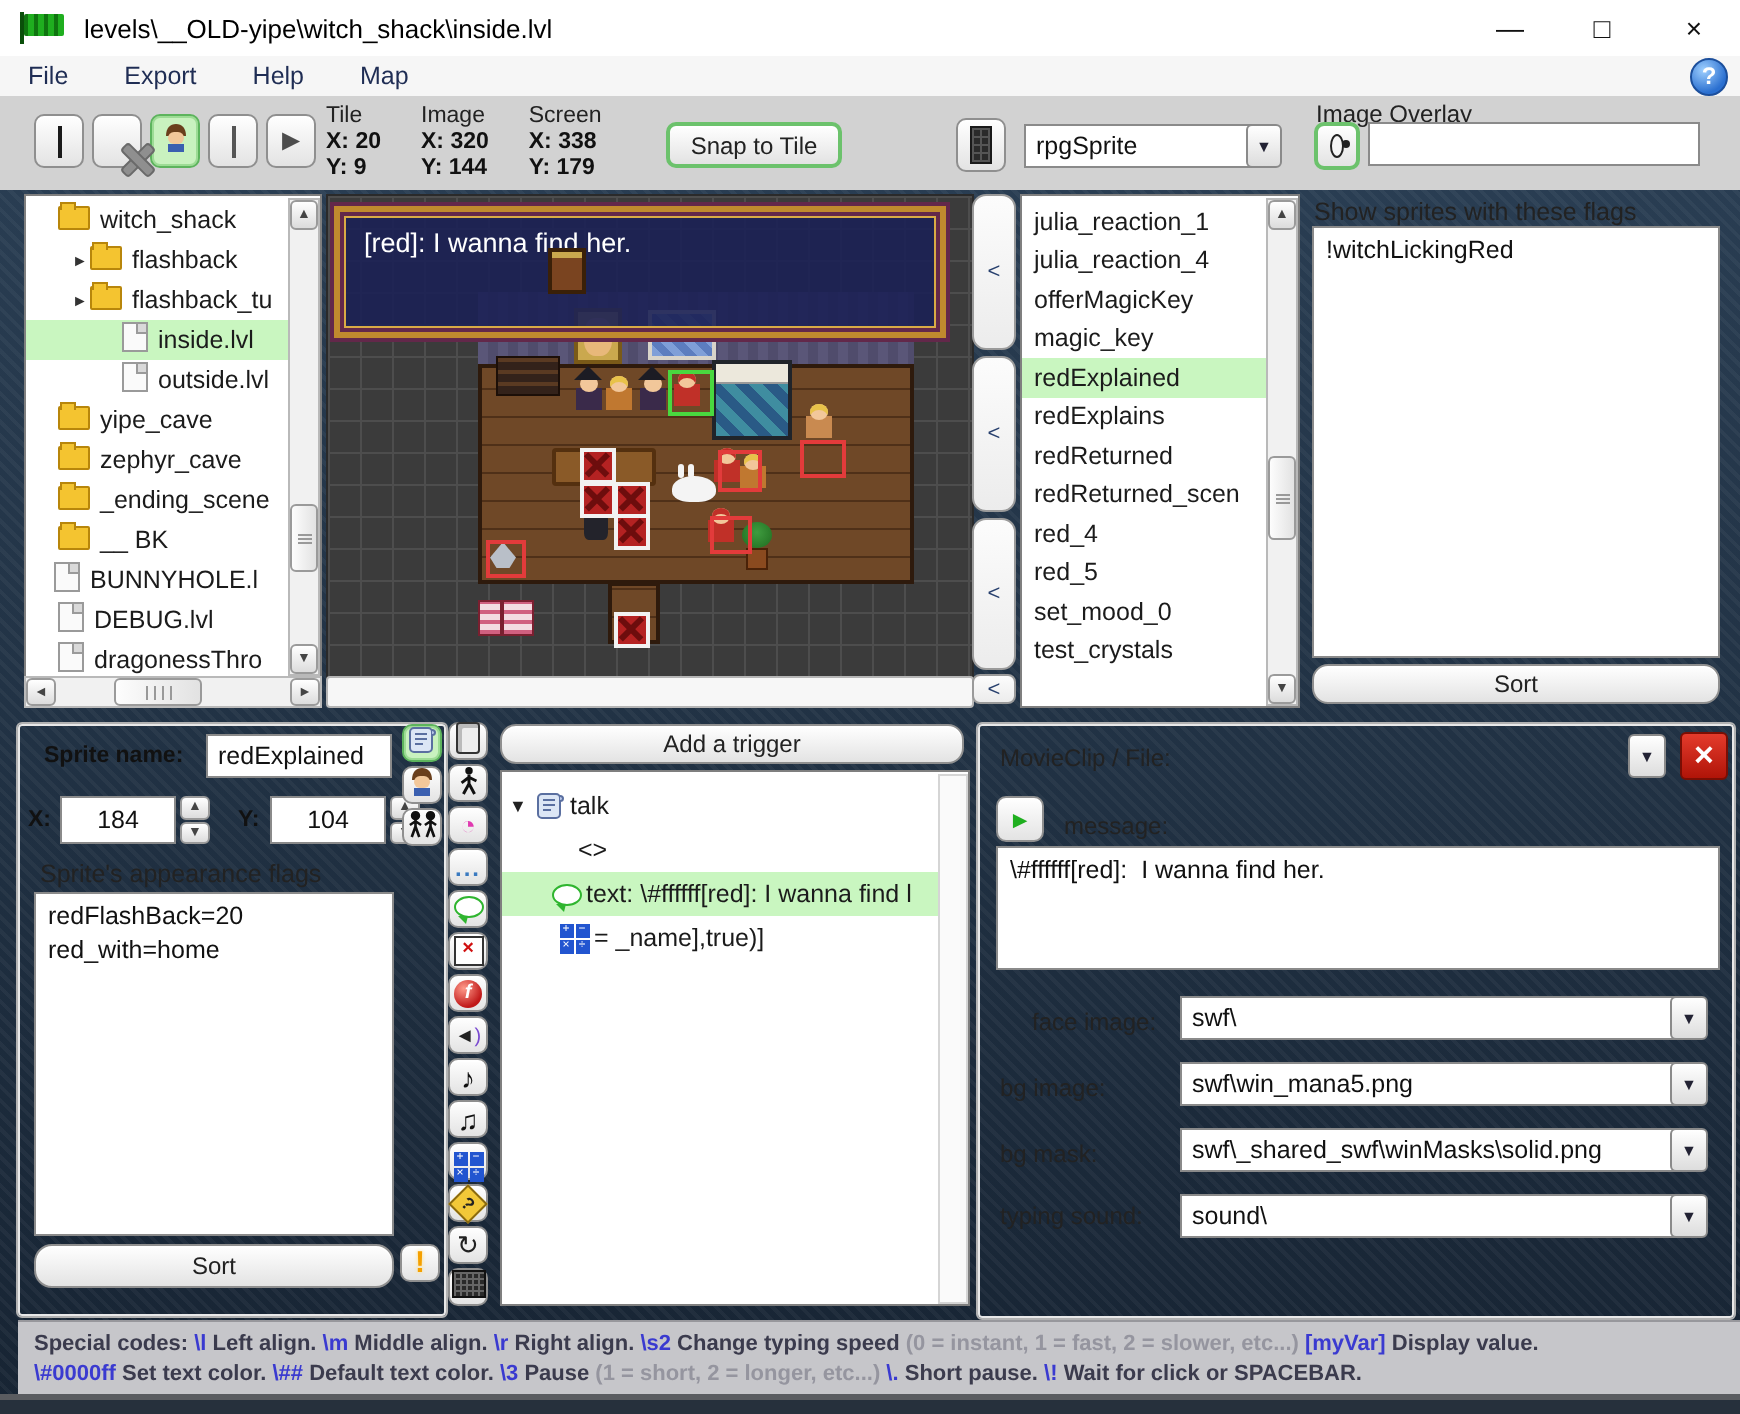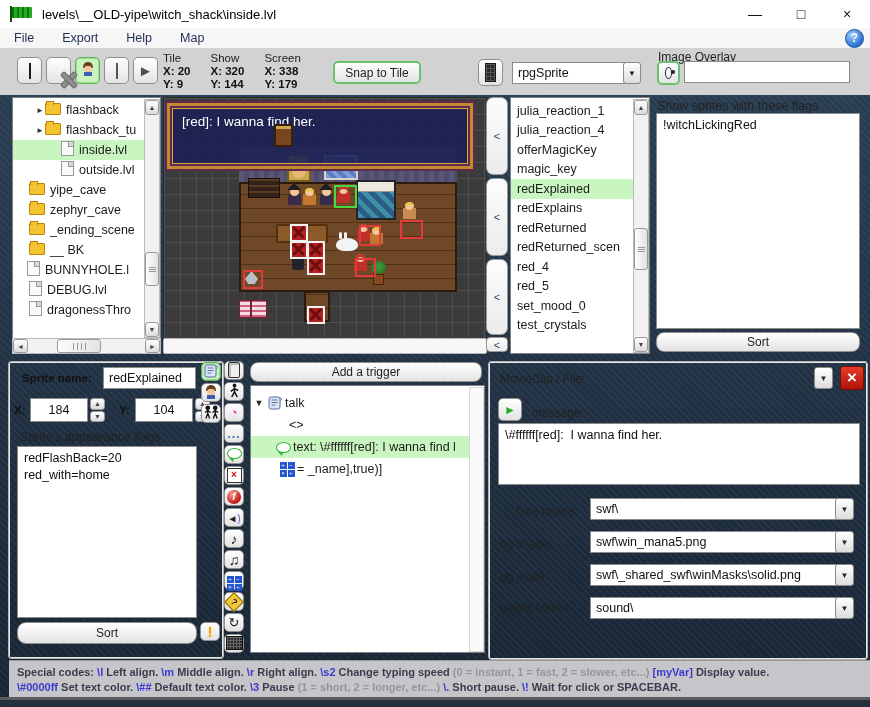--- a/index.html
+++ b/index.html
@@ -213,21 +213,21 @@
           <span><span class="ic-play">►</span></span>
         </button>
       </div>
     <div id="coords" class="abs" style="left:163px;top:4px;display:flex;gap:20px;">
         <div class="coordgrp">
           <span class="cl">Tile</span>
           <span class="cv">X: 20</span>
           <span class="cv">Y: 9</span>
         </div>
         <div class="coordgrp">
-          <span class="cl">Show</span>
+          <span class="cl">Image</span>
           <span class="cv">X: 320</span>
           <span class="cv">Y: 144</span>
         </div>
         <div class="coordgrp">
           <span class="cl">Screen</span>
           <span class="cv">X: 338</span>
           <span class="cv">Y: 179</span>
         </div>
       </div>
     <button class="abs btn focus" style="left:333px;top:13px;width:88px;height:23px;">Snap to Tile</button>
@@ -243,20 +243,25 @@
         <span class="ic-eye"></span>
       </button>
     <input class="abs txt" style="left: 684px; top: 13px; width: 166px; height: 22px;" value="">
   </div>
 
   <div class="abs wp-left"></div>
   <div class="abs wp-bottom"></div>
 
   <div class="abs listbox" style="left:12px;top:97px;width:147px;height:240px;">
     <div id="tree-items" style="padding-top:2px;">
+        <div class="row" style="height: 20px; padding-left: 6px;">
+          <span class="expander"></span>
+          <span style="margin-right: 5px;"><span class="fi-folder open"></span></span>
+          <span>witch_shack</span>
+        </div>
         <div class="row" style="height: 20px; padding-left: 22px;">
           <span class="expander">►</span>
           <span style="margin-right: 5px;"><span class="fi-folder"></span></span>
           <span>flashback</span>
         </div>
         <div class="row" style="height: 20px; padding-left: 22px;">
           <span class="expander">►</span>
           <span style="margin-right: 5px;"><span class="fi-folder"></span></span>
           <span>flashback_tu</span>
         </div>

